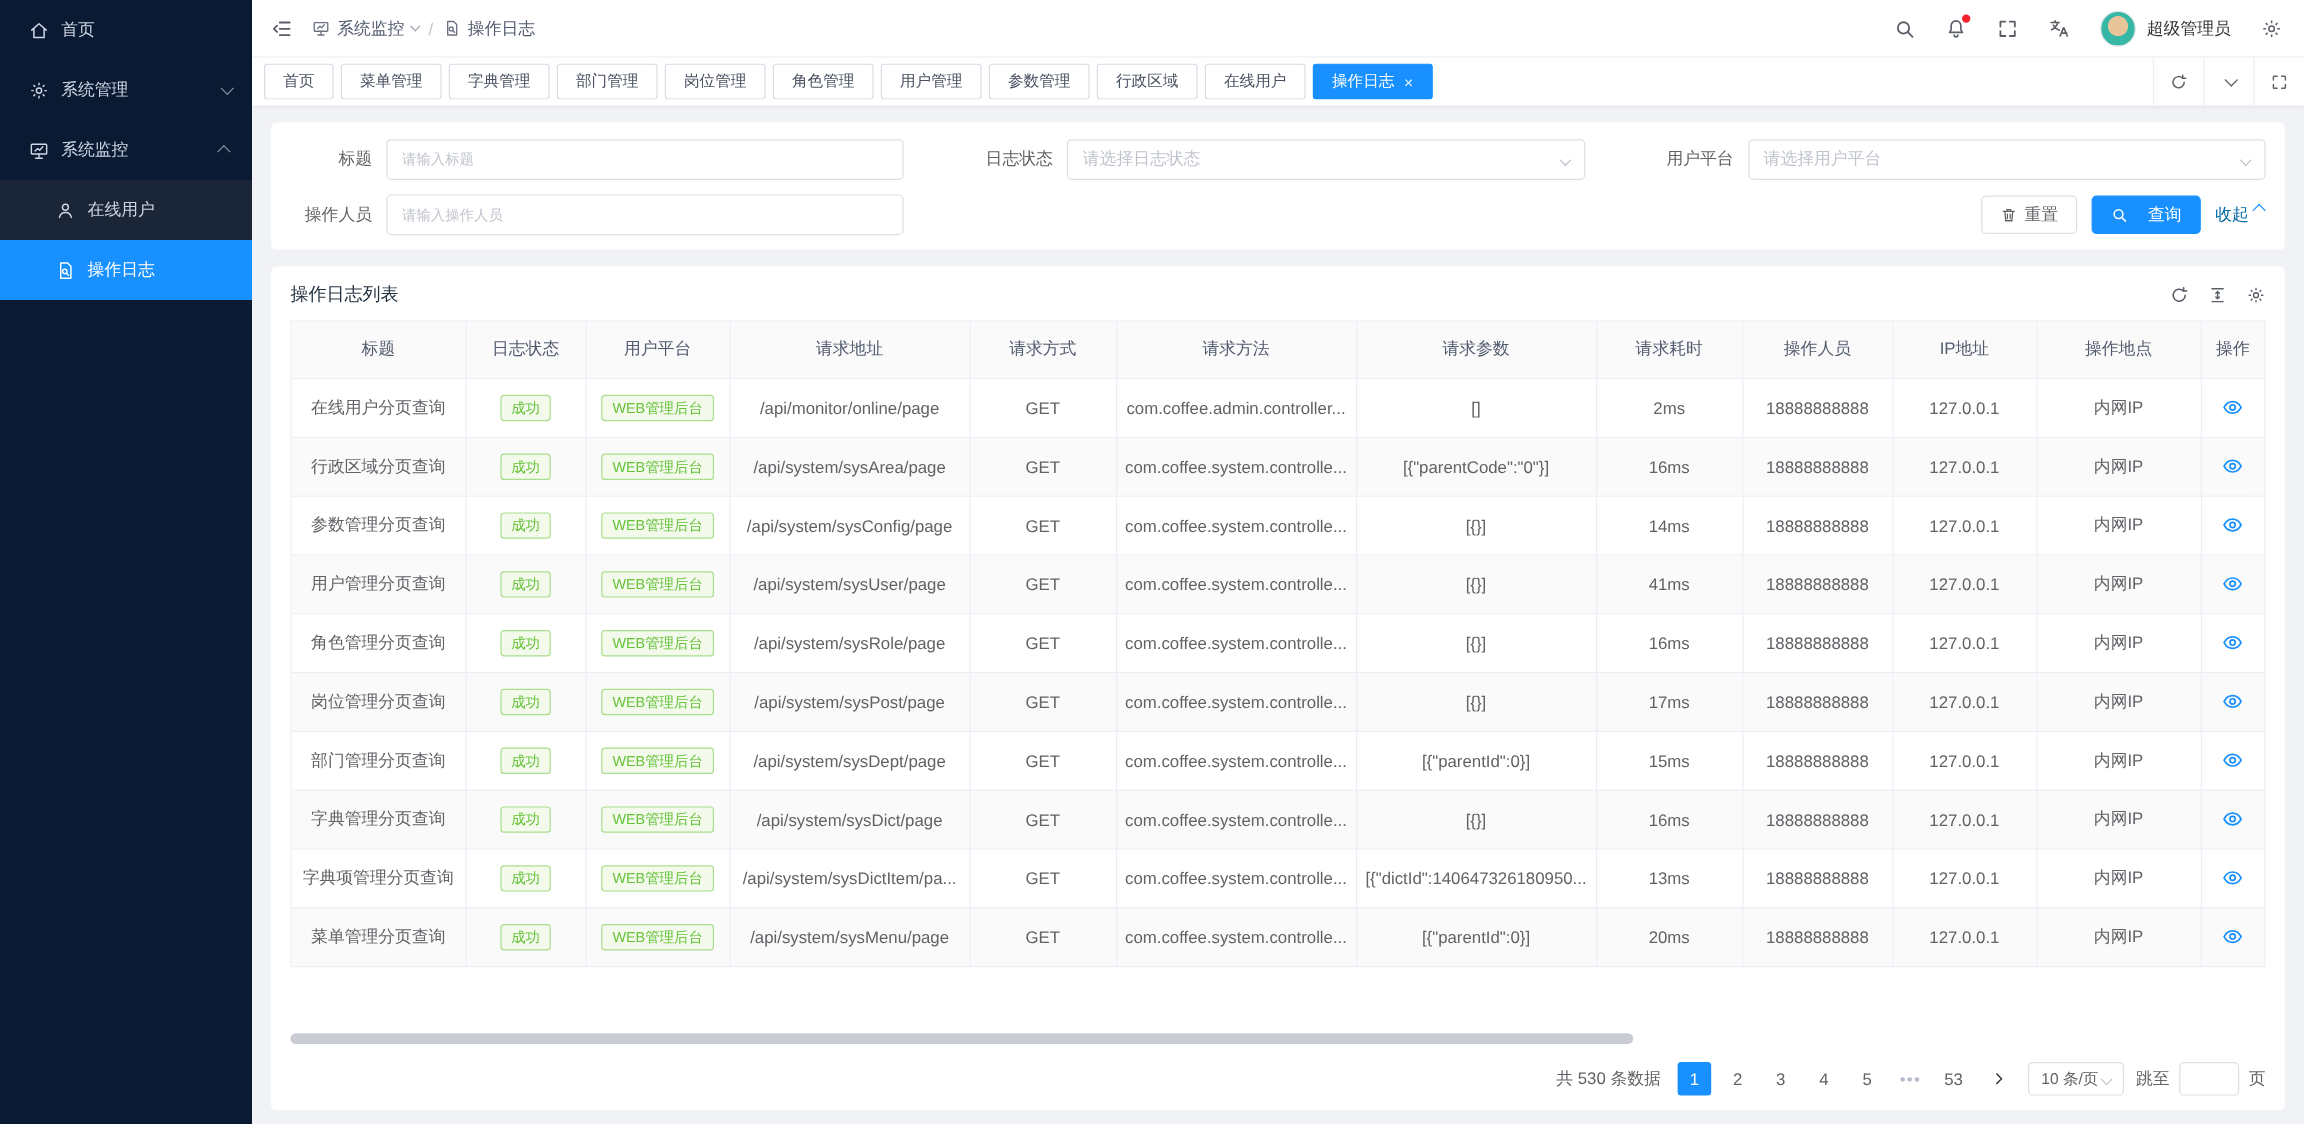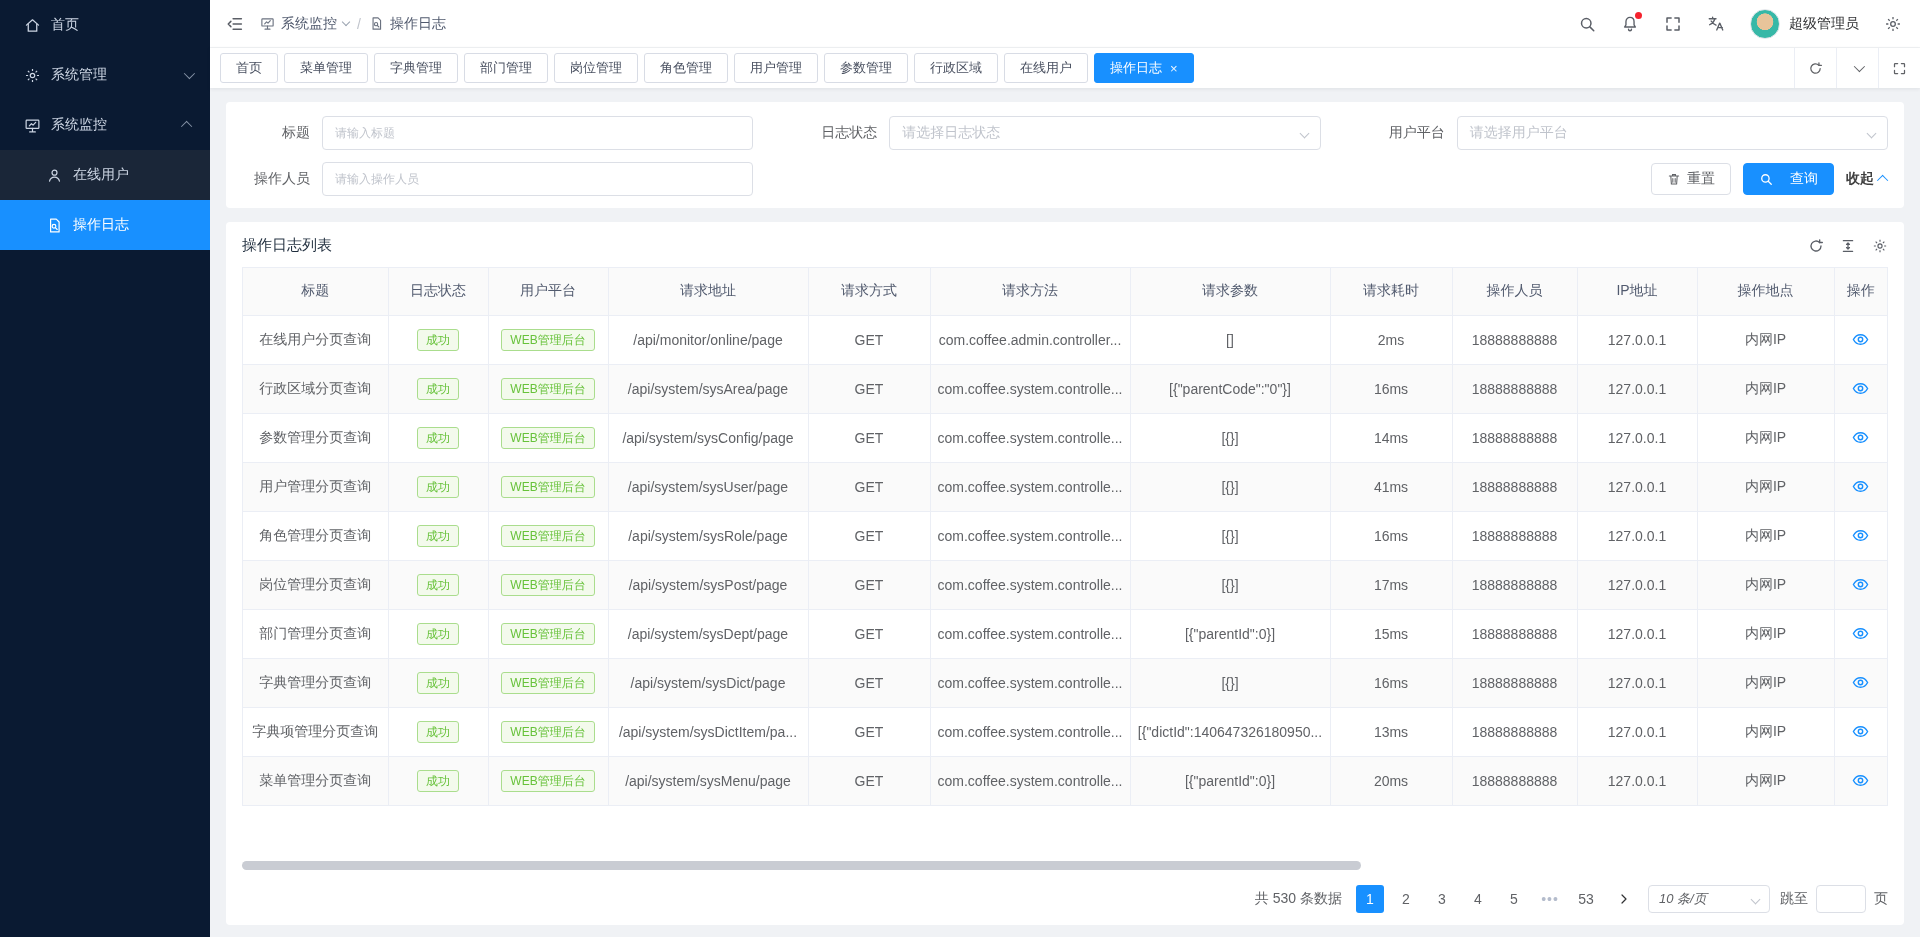--- a/index.html
+++ b/index.html
@@ -62,21 +62,21 @@
   .f-label { width:80px; text-align:right; padding-right:12px; color:#606266; flex-shrink:0; }
   .f-control { flex:1; height:34px; border:1px solid #dcdfe6; border-radius:4px; position:relative; display:flex; align-items:center; background:#fff; }
   .f-control input { border:none; outline:none; width:100%; height:100%; padding:0 12px; font-size:12px; color:#303133; border-radius:4px; font-family:inherit; background:transparent; }
   .f-control input::placeholder { color:#c0c4cc; }
   .f-placeholder { color:#c0c4cc; padding-left:12px; }
   .sel-chev { position:absolute; right:12px; top:13px; width:7px; height:7px; border-right:1.5px solid #c0c4cc; border-bottom:1.5px solid #c0c4cc; transform:rotate(45deg); }
   .f-actions { display:flex; align-items:center; justify-content:flex-end; gap:12px; }
   .btn { height:32px; display:inline-flex; align-items:center; gap:6px; padding:0 15px; border-radius:4px; border:1px solid #dcdfe6; background:#fff; color:#606266; font-size:14px; cursor:pointer; font-family:inherit; }
   .btn svg { width:14px; height:14px; }
   .btn.primary { background:#1890ff; border-color:#1890ff; color:#fff;gap:17px; }
-  .collapse-link { color:#404040; display:inline-flex; align-items:center; gap:6px; cursor:pointer;font-weight:bold; }
+  .collapse-link { color:#0369a1; display:inline-flex; gap:6px; cursor:pointer; }
   .collapse-link .chev { border-color:#1890ff; }
 
   
   .table-card { margin-top:14px; flex:1; min-height:0; padding:14px 16px 12px; display:flex; flex-direction:column; }
   .card-head { display:flex; align-items:center; justify-content:space-between; flex-shrink:0; }
   .card-title { font-size:15px; color:#1f2d3d; font-weight:500; }
   .card-tools { display:flex; align-items:center; gap:16px; }
   .card-tools svg { width:16px; height:16px; color:#5a5e66; cursor:pointer; }
 
   .table-wrap { margin-top:12px; border:1px solid #ebeef5; border-bottom:none; flex-shrink:0; }
@@ -97,21 +97,21 @@
 
   
   .pagination { margin-top:14px; display:flex; align-items:center; justify-content:flex-end; gap:10px; flex-shrink:0; color:#606266; }
   .pg-total { margin-right:4px; }
   .pg-pages { display:flex; align-items:center; gap:8px; }
   .pg-num { min-width:28px; height:28px; line-height:28px; text-align:center; border-radius:3px; cursor:pointer; color:#606266; padding:0 4px; }
   .pg-num.active { background:#1890ff; color:#fff; }
   .pg-num.more { color:#b4bccc; letter-spacing:1px; }
   .pg-next { width:28px; height:28px; display:flex; align-items:center; justify-content:center; cursor:pointer; }
   .pg-next svg { width:12px; height:12px; color:#303133; }
-  .pg-size { width:122px; height:28px; border:1px solid #dcdfe6; border-radius:4px; position:relative; display:flex; align-items:center; padding-left:10px; color:#606266; cursor:pointer; font-size:13px;font-style:italic; }
+  .pg-size { width:80px; height:28px; border:1px solid #dcdfe6; border-radius:4px; position:relative; display:flex; align-items:center; padding-left:10px; color:#606266; cursor:pointer; font-size:13px; }
   .pg-size .sel-chev { top:10px; right:10px; }
   .pg-jump { display:flex; align-items:center; gap:8px; }
   .pg-jump input { width:50px; height:28px; border:1px solid #dcdfe6; border-radius:4px; outline:none; text-align:center; font-family:inherit; }
 </style>
 </head>
 <body>
 
 <aside class="sidebar">
 
   <div class="menu-item">

